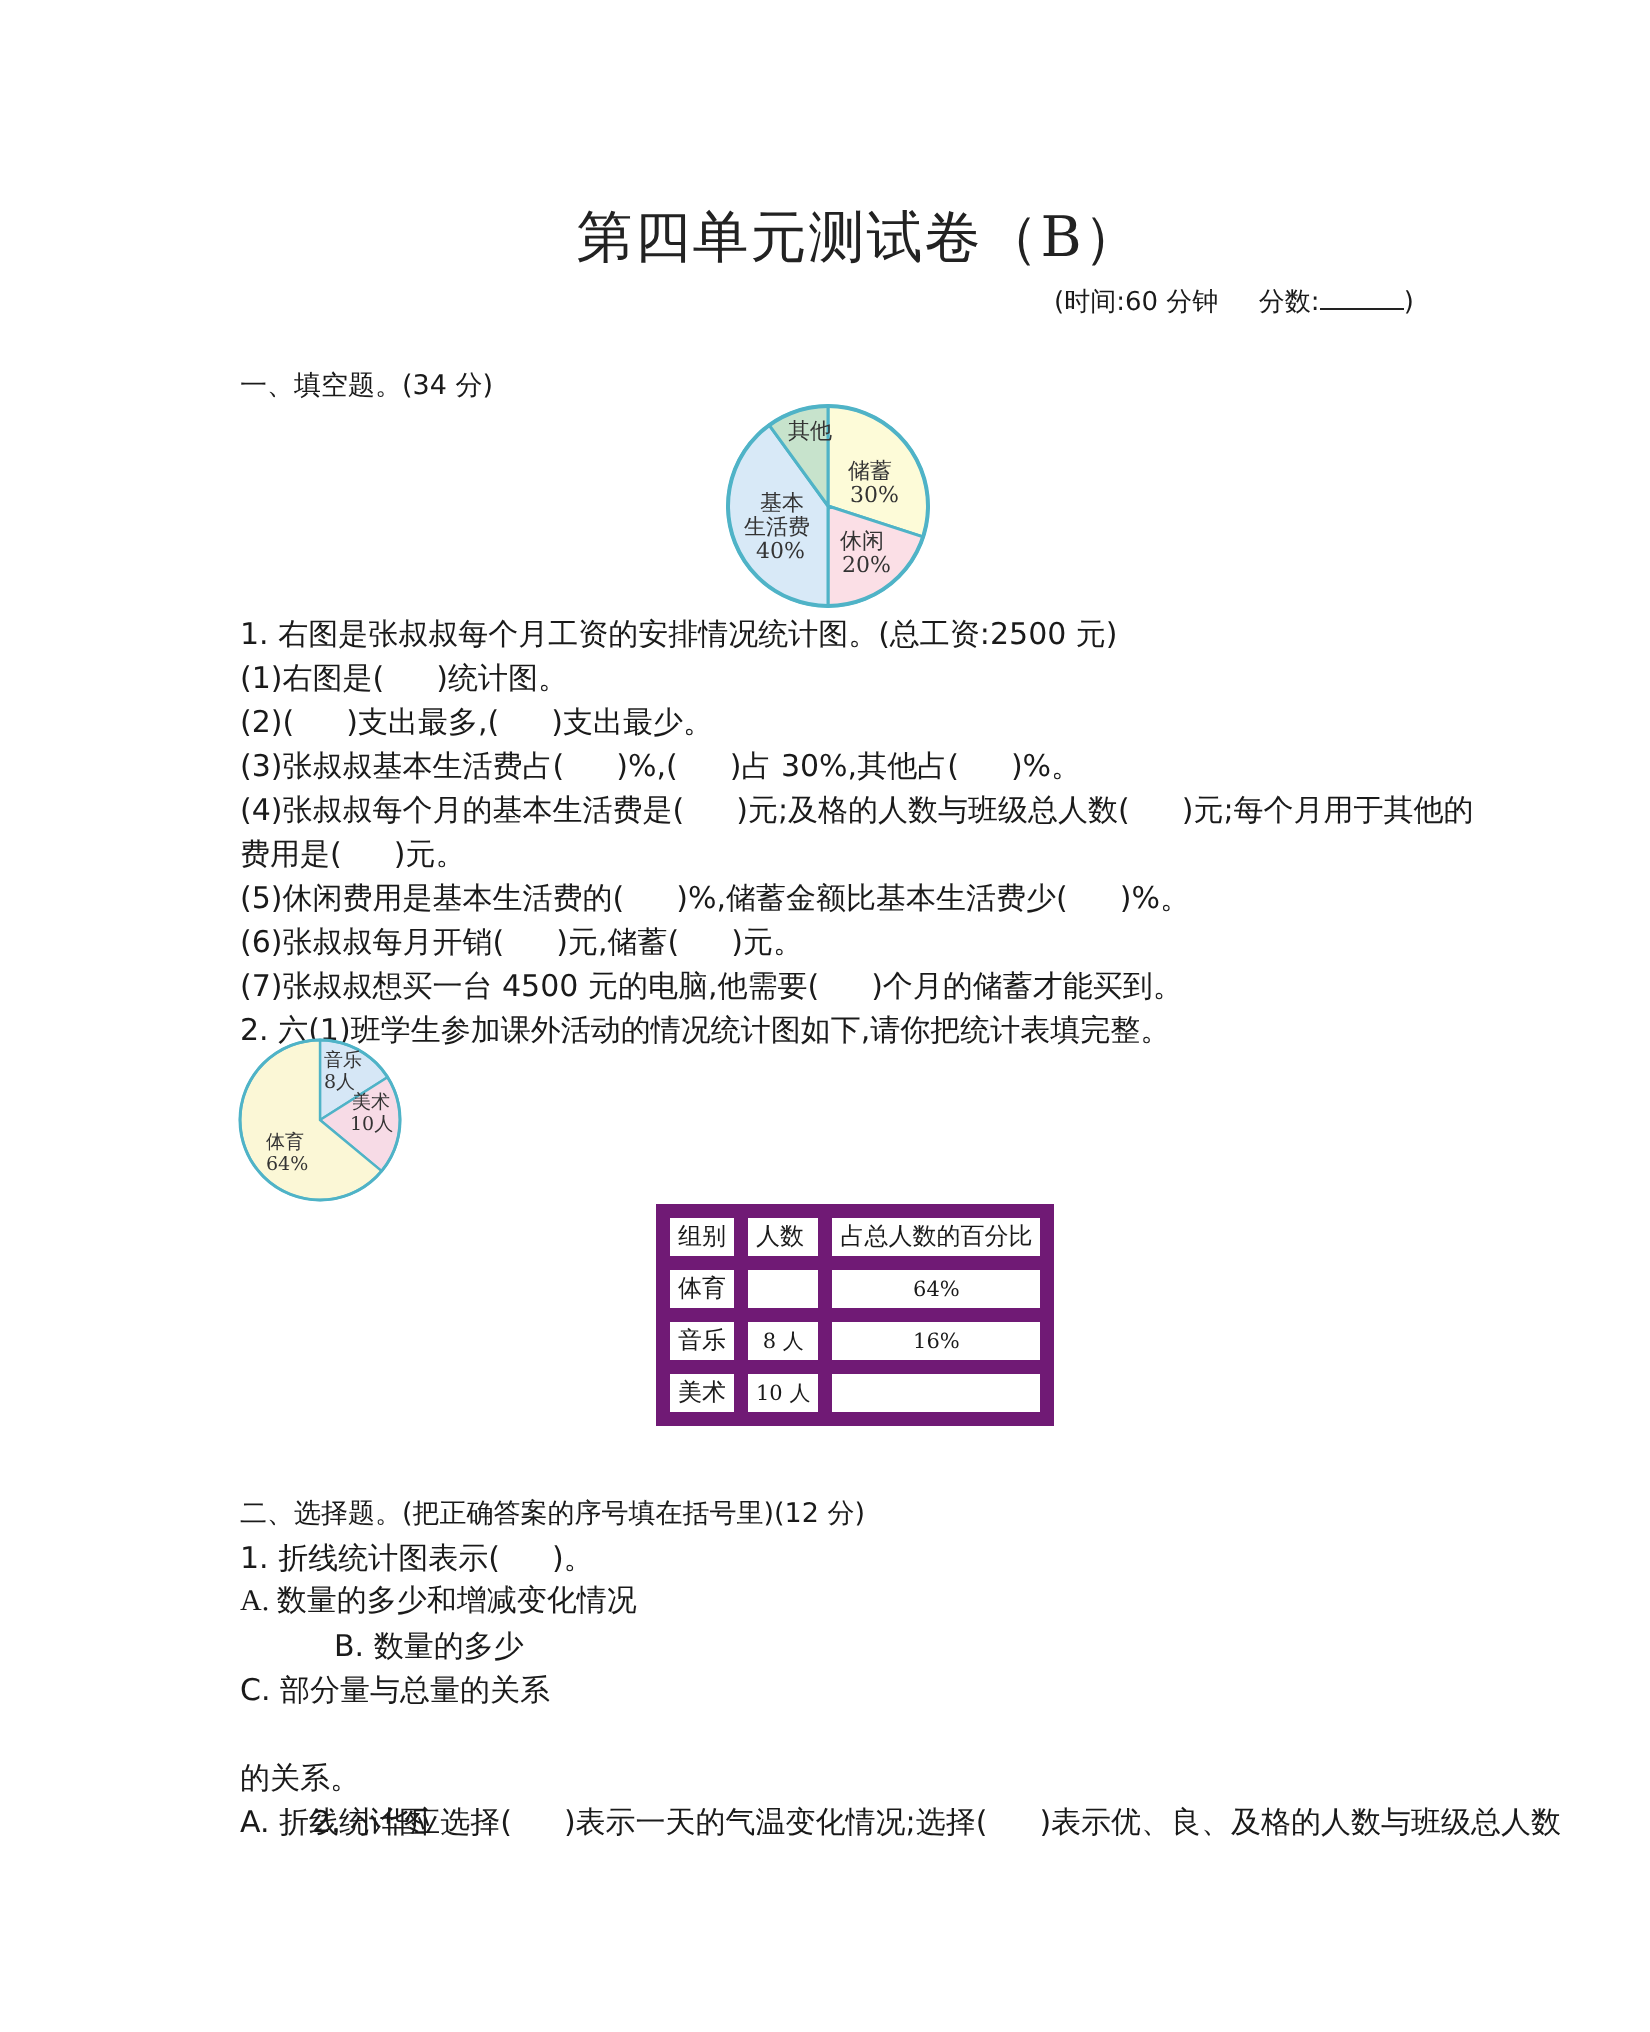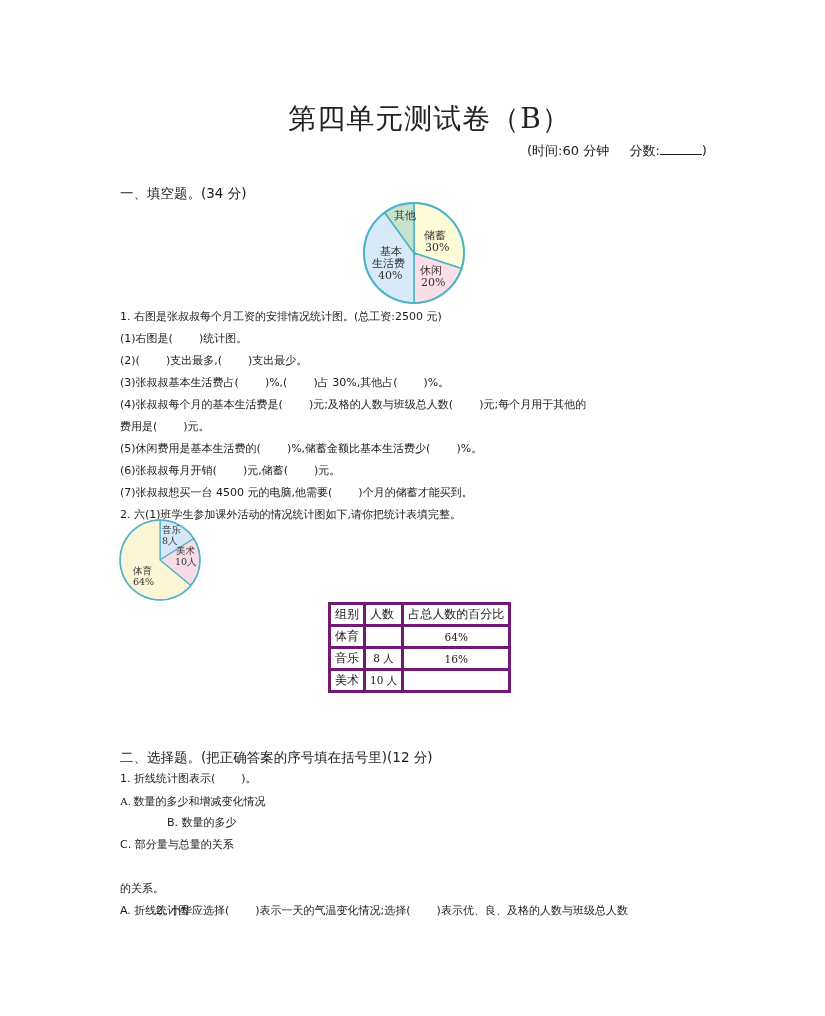--- a/index.html
+++ b/index.html
@@ -3,25 +3,25 @@
 <meta charset="utf-8">
 <style>
   html, body { margin: 0; padding: 0; background: #ffffff; }
   body { width: 825px; height: 1016px; position: relative; overflow: hidden;
          font-family: "DejaVu Sans", "Liberation Sans", sans-serif; color: #1a1a1a; }
   .abs { position: absolute; }
   .title { left: 17px; width: 825px; top: 100px; text-align: center;
            font-family: "DejaVu Serif", "Liberation Serif", serif; font-size: 28px; letter-spacing: 1px; color: #222; }
   .meta { top: 142px; left: 527px; font-size: 13px; white-space: nowrap; text-align: center; }
   .meta .blank { display: inline-block; width: 42px; border-bottom: 1px solid #222; height: 12px; vertical-align: baseline; }
-  .line { left: 120px; font-size: 11px; line-height: 22px; white-space: nowrap; }
+  .line { left: 120px; font-size: 15px; line-height: 22px; white-space: nowrap; }
   .sec { font-size: 13.5px; }
   .gap { display: inline-block; width: 26px; }
   table.stats { position: absolute; left: 328px; top: 602px; border-collapse: collapse; font-size: 12px; }
-  table.stats td { border: 3px solid #701a75; height: 19px; padding: 0 4px; white-space: nowrap; }
+  table.stats td { border: 7px solid #701a75; height: 19px; padding: 0 4px; white-space: nowrap; }
   table.stats td.c { text-align: center; }
   table.stats td.num { font-family: "DejaVu Serif", "Liberation Serif", serif; font-size: 10.5px; }
   svg text { font-family: "DejaVu Serif", "Liberation Serif", serif; fill: #333; }
 </style>
 </head>
 <body>
 
 <div class="abs title">第四单元测试卷（B）</div>
 <div class="abs meta">
   <span>(时间:60 分钟</span>

